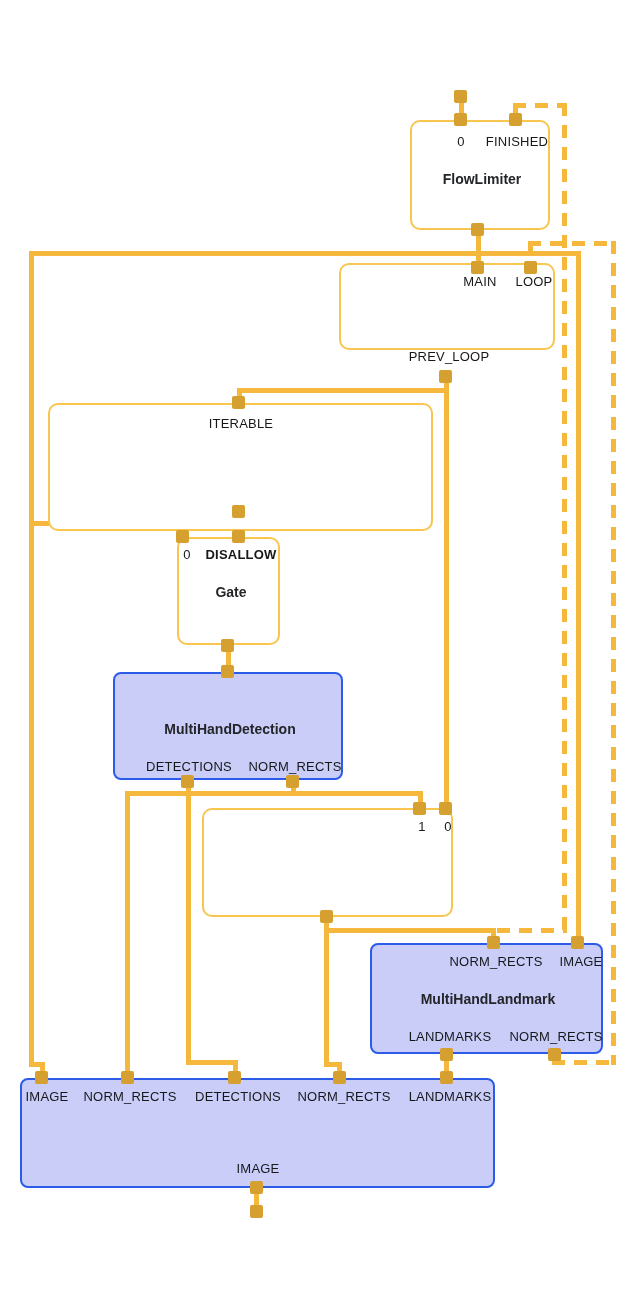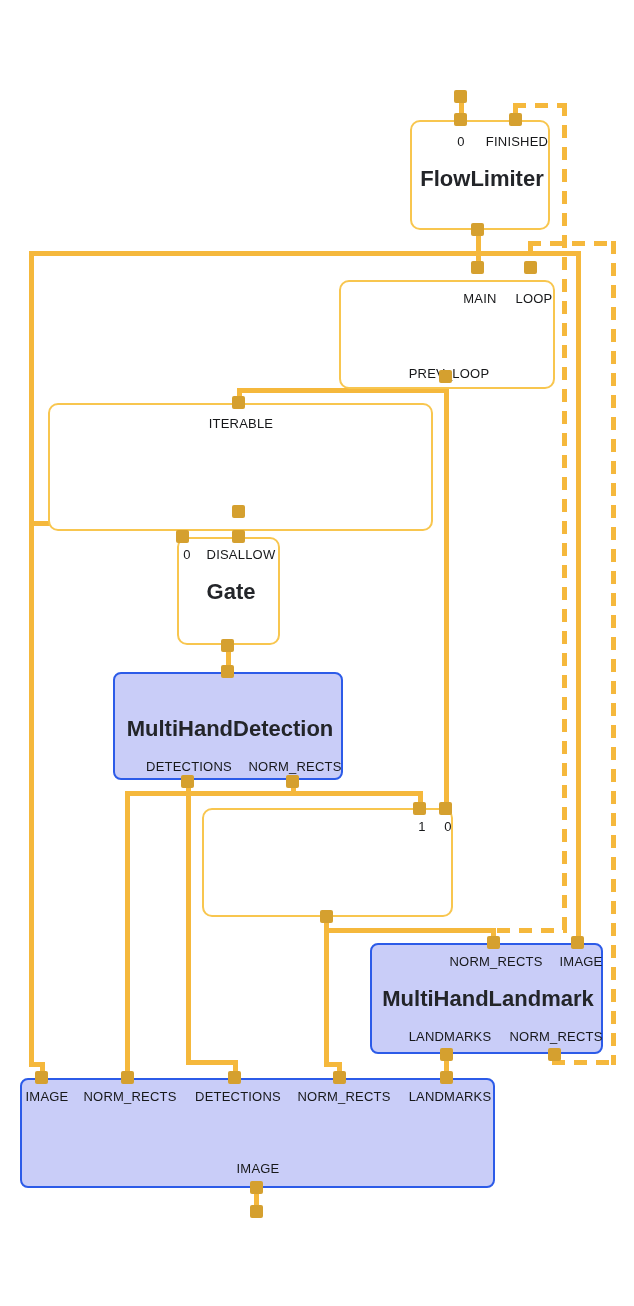--- a/index.html
+++ b/index.html
@@ -20,21 +20,21 @@
   .edge{position:absolute;background:var(--edge);z-index:1;}
   .dashv{position:absolute;z-index:1;background:repeating-linear-gradient(180deg,var(--edge) 0 13px,transparent 13px 22px);}
   .dashh{position:absolute;z-index:1;background:repeating-linear-gradient(90deg,var(--edge) 0 13px,transparent 13px 22px);}
   .node{position:absolute;box-sizing:border-box;z-index:2;}
   .stream{background:var(--stream-fill);border:2px solid var(--stream-border);border-radius:10px;}
   .calc{background:#ffffff;border:2px solid var(--calculator-border);border-radius:10px;}
   .subgraph{background:var(--subgraph-fill);border:2px solid var(--subgraph-border);border-radius:8px;}
   .port{position:absolute;width:13px;height:13px;background:var(--port);border-radius:2px;z-index:4;}
   .lbl{position:absolute;transform:translate(-50%,-50%);font-size:13px;font-weight:500;
        letter-spacing:.2px;white-space:nowrap;color:#17181a;}
-  .title{position:absolute;transform:translate(-50%,-50%);font-size:22px;font-weight:700;
+  .title{position:absolute;transform:translate(-50%,-50%);font-size:14px;font-weight:700;
        white-space:nowrap;color:#232529;}
   .stream .title{font-size:21px;}
 </style>
 </head>
 <body>
 
 <div class="canvas">
 
   <div class="edge" style="left:459px;top:97px;width:5px;height:23px;"></div>
   <div class="edge" style="left:476px;top:230px;width:5px;height:38px;"></div>
@@ -75,33 +75,33 @@
   <div class="dashh" style="left:552px;top:1060px;width:64px;height:5px;"></div>
   <div class="dashv" style="left:552px;top:1053px;width:5px;height:12px;"></div>
 
 
   <div class="node calc" style="left:410px;top:120px;width:140px;height:110px;">
     <span class="lbl" style="left:49px;top:19px;">0</span>
     <span class="lbl" style="left:105px;top:19px;">FINISHED</span>
     <span class="title" style="left:70px;top:57px;">FlowLimiter</span>
   </div>
 
-  <div class="node calc" style="left:339px;top:280px;width:216px;height:109px;">
+  <div class="node calc" style="left:339px;top:263px;width:216px;height:87px;">
     <span class="lbl" style="left:139px;top:16px;">MAIN</span>
     <span class="lbl" style="left:193px;top:16px;">LOOP</span>
     <span class="lbl" style="left:108px;top:91px;">PREV_LOOP</span>
   </div>
 
   <div class="node calc" style="left:48px;top:403px;width:385px;height:128px;">
     <span class="lbl" style="left:191px;top:18px;">ITERABLE</span>
   </div>
 
   <div class="node calc" style="left:177px;top:537px;width:103px;height:108px;">
     <span class="lbl" style="left:8px;top:15px;">0</span>
-    <span class="lbl" style="left:62px;top:15px;">DISALLOW</span>
+    <span class="lbl" style="left:62px;top:15px;font-weight:bold;">DISALLOW</span>
     <span class="title" style="left:52px;top:53px;">Gate</span>
   </div>
 
   <div class="node subgraph" style="left:113px;top:672px;width:230px;height:108px;">
     <span class="title" style="left:115px;top:55px;">MultiHandDetection</span>
     <span class="lbl" style="left:74px;top:92px;">DETECTIONS</span>
     <span class="lbl" style="left:180px;top:92px;">NORM_RECTS</span>
   </div>
 
   <div class="node calc" style="left:202px;top:808px;width:251px;height:109px;">

